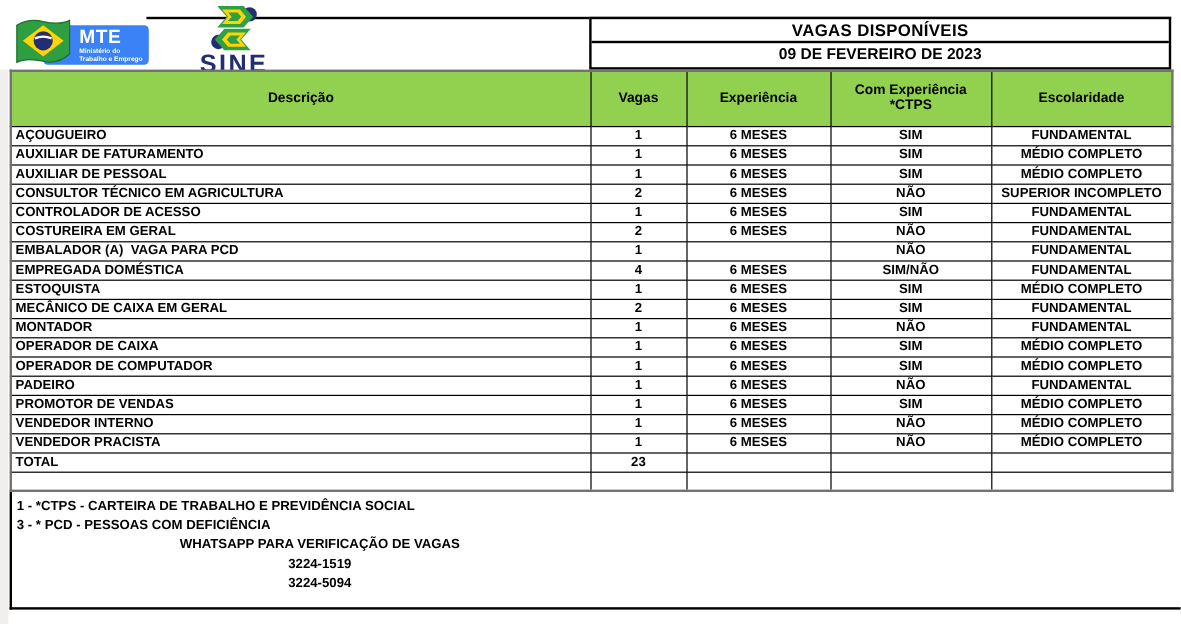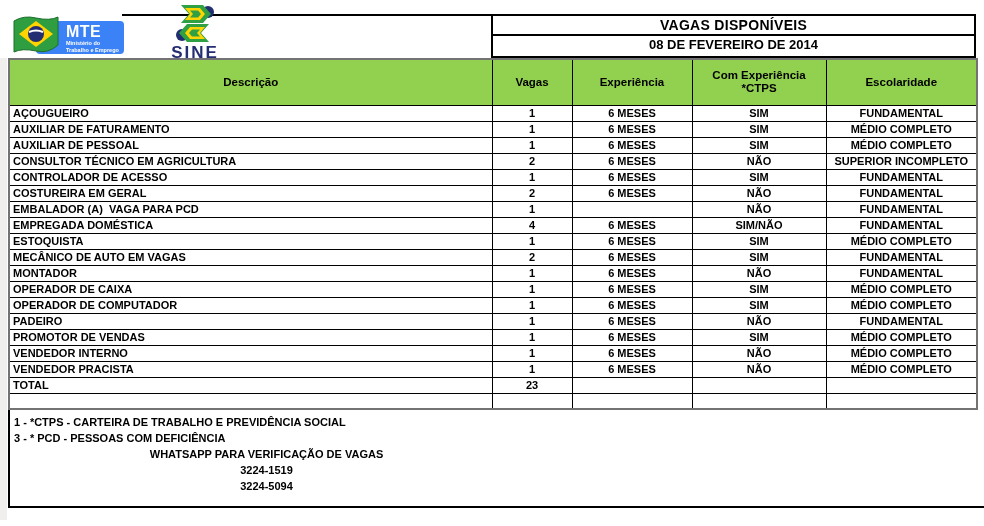--- a/index.html
+++ b/index.html
@@ -16,21 +16,21 @@
 
   
   .mte-logo { position:absolute; left:10px; top:14px; width:114px; height:42px; }
   .mte-box { position:absolute; left:26px; top:7px; width:88px; height:33px;
              background:#3b82f6; border-radius:4px; padding:3px 2px 0 30px; color:#fff; }
   .mte-acronym { font-size:16px; line-height:15px; letter-spacing:0.5px; }
   .mte-ministry { font-size:5.5px; line-height:6px; margin-top:1px; }
   .flag-svg { position:absolute; left:0; top:0; }
 
   .sine-logo { position:absolute; left:164px; top:5px; width:62px; height:58px; text-align:center; }
-  .sine-text { font-size:17px; line-height:15px; letter-spacing:2px; color:#232d72; margin-top:-1px; }
+  .sine-text { font-size:21px; line-height:15px; letter-spacing:2px; color:#232d72; margin-top:-1px; }
   .sine-bar { width:54px; height:3px; background:#2fa043; margin:1px auto 0 auto; }
 
   
   .header-box { position:absolute; left:491px; top:14px; width:485px; height:44px;
                 border:2px solid #000; background:#fff; }
   .header-title { height:20px; border-bottom:2px solid #000; text-align:center;
                   font-size:14px; line-height:19px; letter-spacing:0.3px; }
   .header-date { height:18px; text-align:center; font-size:13px; line-height:18px; }
 
   
@@ -83,21 +83,21 @@
       <polygon points="36,19 14,19 6,28 14,37 36,37 28,28" fill="#2fa043"></polygon>
       <polygon points="32,22 17,22 12,28 17,34 32,34 27,28" fill="#ffd400"></polygon>
       <polygon points="27,24.5 19,24.5 16,28 19,31.5 27,31.5 24,28" fill="#2fa043"></polygon>
     </svg>
     <div class="sine-text">SINE</div>
     <div class="sine-bar"></div>
   </div>
 
   <div class="header-box">
     <div class="header-title">VAGAS DISPONÍVEIS</div>
-    <div class="header-date">08 DE FEVEREIRO DE 2014</div>
+    <div class="header-date">09 DE FEVEREIRO DE 2023</div>
   </div>
 
   <div class="table-stack">
     <table class="vacancies">
       <colgroup>
         <col style="width:483px">
           <col style="width:80px">
           <col style="width:120px">
         <col style="width:134px">
           <col style="width:151px">
@@ -172,21 +172,21 @@
     <td>FUNDAMENTAL</td>
   </tr>
           <tr>
     <td class="col-desc">ESTOQUISTA</td>
     <td>1</td>
     <td>6 MESES</td>
     <td>SIM</td>
     <td>MÉDIO COMPLETO</td>
   </tr>
           <tr>
-    <td class="col-desc">MECÂNICO DE AUTO EM VAGAS</td>
+    <td class="col-desc">MECÂNICO DE CAIXA EM GERAL</td>
     <td>2</td>
     <td>6 MESES</td>
     <td>SIM</td>
     <td>FUNDAMENTAL</td>
   </tr>
           <tr>
     <td class="col-desc">MONTADOR</td>
     <td>1</td>
     <td>6 MESES</td>
     <td>NÃO</td>

